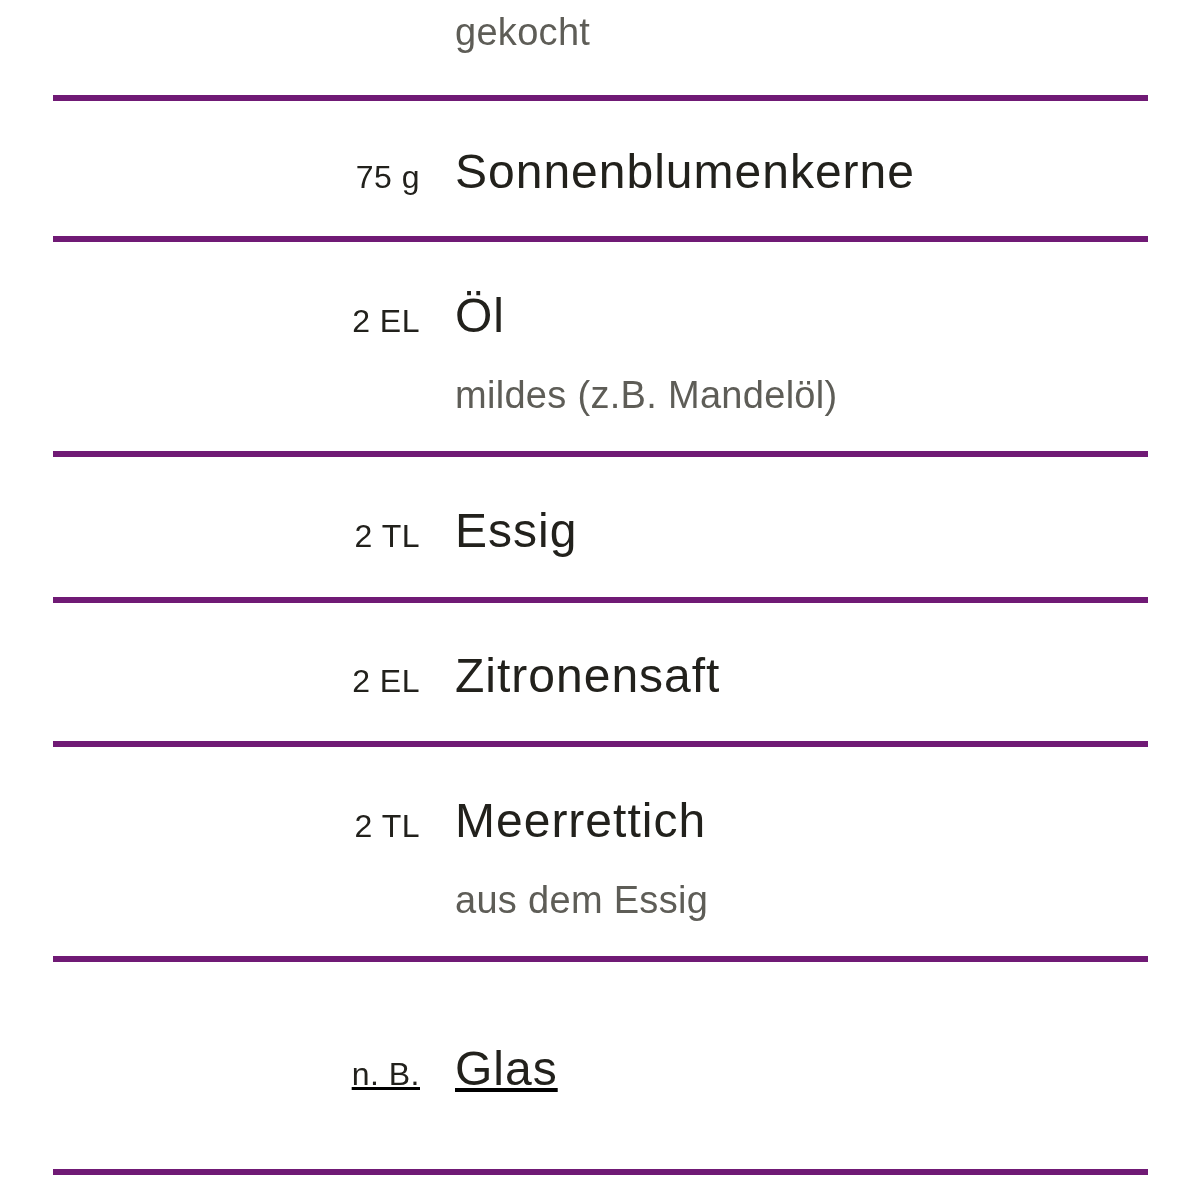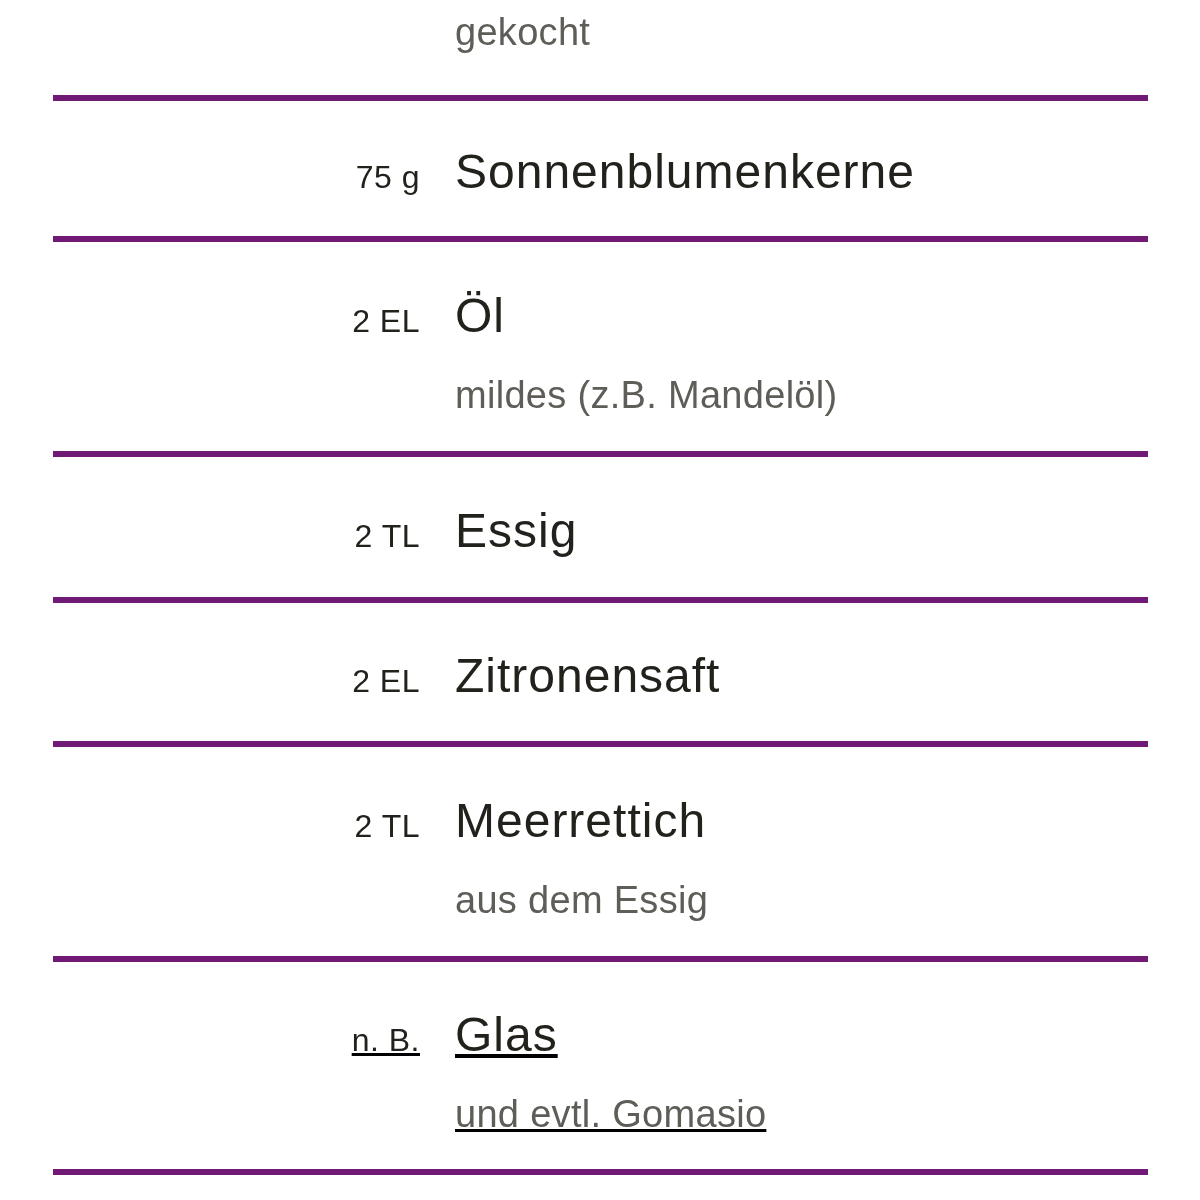--- a/index.html
+++ b/index.html
@@ -117,16 +117,15 @@
       <div class="iname">Meerrettich</div>
     </div>
     <div class="note">aus dem Essig</div>
   </div>
 
   <div class="row rh-f">
     <div class="mainline">
       <div class="amount">n. B.</div>
       <div class="iname">Glas</div>
     </div>
-    <div class="note">und evtl. Gomasio</div>
   </div>
 
 </div>
 
 </body></html>

